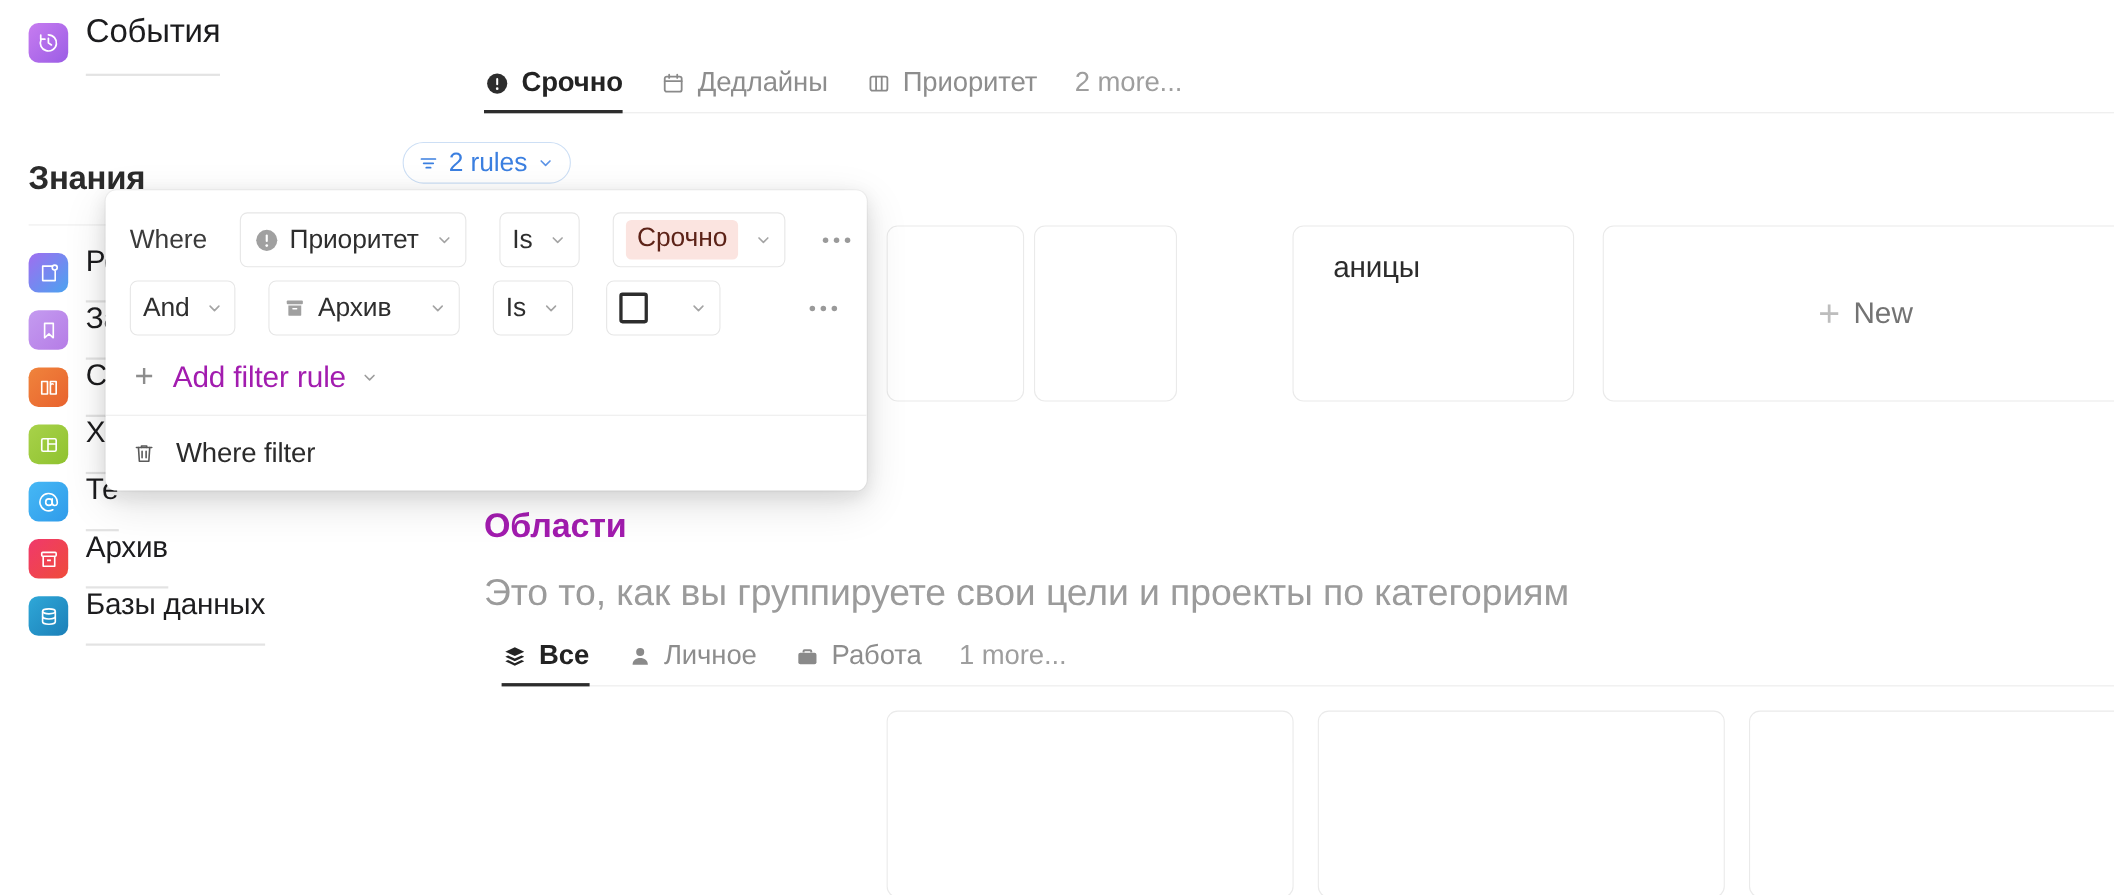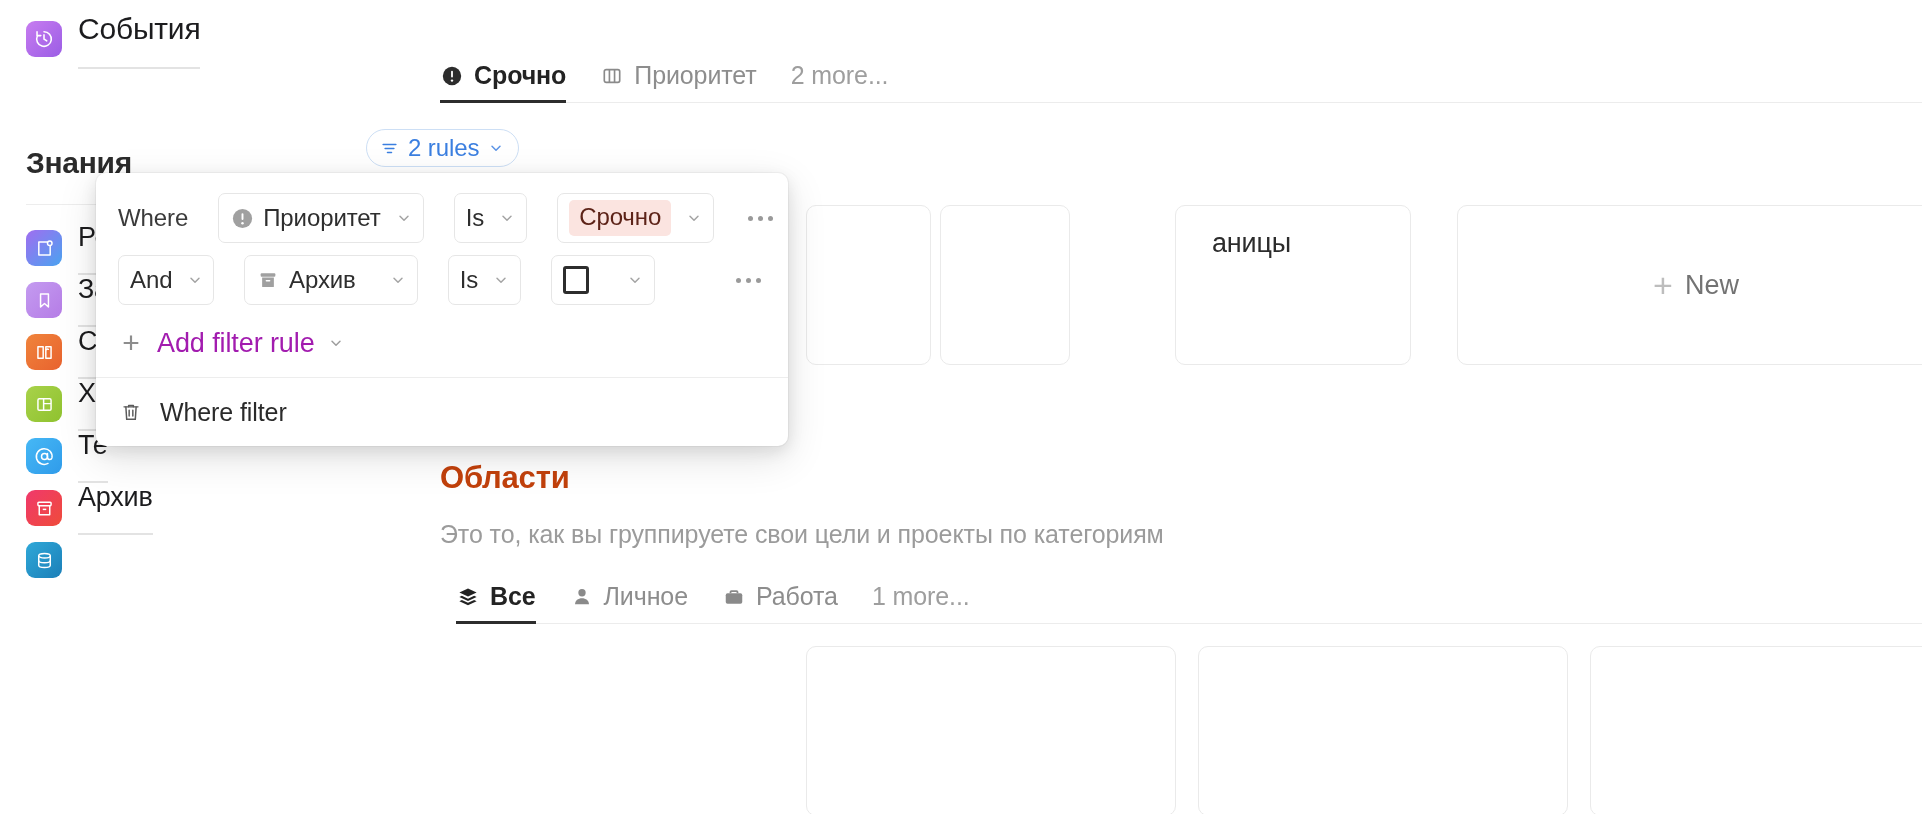--- a/index.html
+++ b/index.html
@@ -34,21 +34,21 @@
   .sb-divider { position: absolute; left: 26px; top: 204px; width: 280px; height: 1px; background: #ededed; }
 
   #sb-list { position: absolute; left: 26px; top: 222px; width: 400px; }
   .sb-item { display: flex; align-items: center; gap: 16px; height: 52px; }
   .sb-item .sb-label { font-size: 27px; }
 
   
   #main { position: absolute; left: 440px; top: 0; right: 0; height: 814px; }
 
   .block-title { font-size: 27px; color: #2c2c2c; letter-spacing: -0.2px; }
-  .block-sub { font-size: 25px; color: #9b9b9b; letter-spacing: -0.1px; }
+  .block-sub { font-size: 34px; color: #9b9b9b; letter-spacing: -0.1px; }
 
   .tabbar { position: relative; display: flex; align-items: flex-end; gap: 34px; }
   .tabbar-line { position: absolute; left: 0; right: 0; bottom: 0; height: 1px; background: #ececec; }
   .tab { display: flex; align-items: center; gap: 10px; padding-bottom: 13px; position: relative; }
   .tab .tab-ico { display: flex; align-items: center; justify-content: center; width: 24px; height: 24px; color: #8a8a8a; }
   .tab .tab-text { font-size: 25px; color: #8d8d8d; letter-spacing: -0.1px; white-space: nowrap; }
   .tab.active .tab-text { color: #232323; font-weight: 700; }
   .tab.active .tab-ico { color: #232323; }
   .tab.active::after { content: ""; position: absolute; left: 0; right: 0; bottom: 0; height: 3px; background: #2d2d2d; }
   .tab.more .tab-text { color: #9e9e9e; }
@@ -208,20 +208,21 @@
       </div>
 
       <div class="sb-item">
         <span class="sb-icon" style="background:linear-gradient(135deg,#2fa8d8,#1b7fb8)">
           <svg width="21" height="21" viewBox="0 0 24 24" fill="none" stroke="#fff" stroke-width="1.7" stroke-linejoin="round">
             <ellipse cx="12" cy="6.6" rx="6.6" ry="2.6"></ellipse>
               <path d="M5.4 6.6v10.8c0 1.4 3 2.6 6.6 2.6s6.6-1.2 6.6-2.6V6.6"></path>
             <path d="M5.4 12c0 1.4 3 2.6 6.6 2.6s6.6-1.2 6.6-2.6"></path>
           </svg>
         </span>
+        <span class="sb-label">Базы данных</span>
       </div>
 
     </div>
   </div>
 
   <div id="main">
 
 
     <div class="tabbar" style="position:absolute;left:0;top:55px;width:1482px;height:48px;">
       <div class="tabbar-line"></div>
@@ -230,51 +231,60 @@
         <span class="tab-ico">
           <svg width="22" height="22" viewBox="0 0 24 24">
               <circle cx="12" cy="12" r="10" fill="#2d2d2d"></circle>
               <rect x="11" y="6.4" width="2" height="7.2" rx="1" fill="#fff"></rect>
               <circle cx="12" cy="17" r="1.3" fill="#fff"></circle>
             </svg>
         </span>
         <span class="tab-text">Срочно</span>
       </div>
 
+      <div class="tab">
+        <span class="tab-ico">
+          <svg width="22" height="22" viewBox="0 0 24 24" fill="none" stroke="#8a8a8a" stroke-width="1.8" stroke-linejoin="round">
+              <rect x="3.6" y="5" width="16.8" height="15" rx="2"></rect>
+              <path d="M3.6 9.6h16.8M8 3.2v3.2M16 3.2v3.2" stroke-linecap="round"></path>
+            </svg>
+        </span>
+        <span class="tab-text">Дедлайны</span>
+      </div>
 
       <div class="tab">
         <span class="tab-ico">
           <svg width="22" height="22" viewBox="0 0 24 24" fill="none" stroke="#8a8a8a" stroke-width="1.8" stroke-linejoin="round">
               <rect x="3.6" y="5" width="16.8" height="14" rx="2"></rect>
               <path d="M9.2 5v14M14.8 5v14"></path>
             </svg>
         </span>
         <span class="tab-text">Приоритет</span>
       </div>
 
       <div class="tab more">
         <span class="tab-text">2 more...</span>
       </div>
     </div>
 
     <div class="card" style="position:absolute;left:366px;top:205px;width:125px;height:160px;"></div>
 
     <div class="card" style="position:absolute;left:500px;top:205px;width:130px;height:160px;"></div>
 
-    <div class="card" style="position:absolute;left:735px;top:205px;width:236px;height:160px;display:flex;align-items:flex-start;padding:22px 0 0 36px;">
+    <div class="card" style="position:absolute;left:735px;top:205px;width:256px;height:160px;display:flex;align-items:flex-start;padding:22px 0 0 36px;">
       <span class="cut-text">аницы</span>
     </div>
 
     <div class="card card-new" style="position:absolute;left:1017px;top:205px;width:478px;height:160px;">
       <span class="plus">+</span>
       <span class="lbl">New</span>
     </div>
 
     <div style="position:absolute;left:0;top:460px;width:1482px;">
-      <div class="block-title" style="font-size:31px;font-weight:700;color:#c2410c;">Области</div>
+      <div class="block-title" style="font-size:31px;font-weight:700;color:#a21caf;">Области</div>
     </div>
 
     <div style="position:absolute;left:0;top:520px;width:1482px;">
       <div class="block-sub">Это то, как вы группируете свои цели и проекты по категориям</div>
     </div>
 
     <div class="tabbar" style="position:absolute;left:16px;top:572px;width:1482px;height:52px;align-items:flex-end;">
       <div class="tabbar-line"></div>
 
       <div class="tab active">

